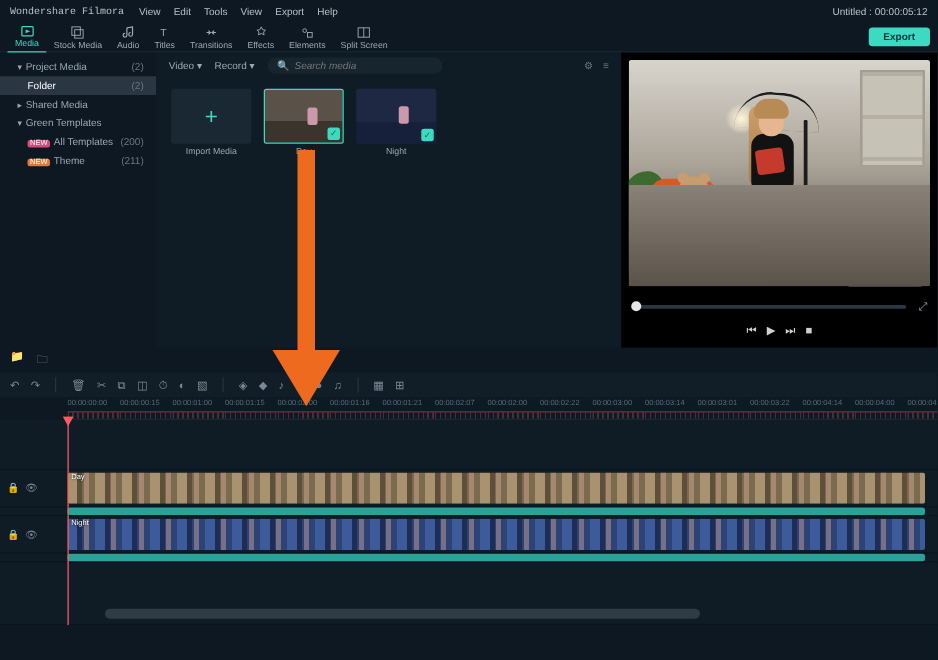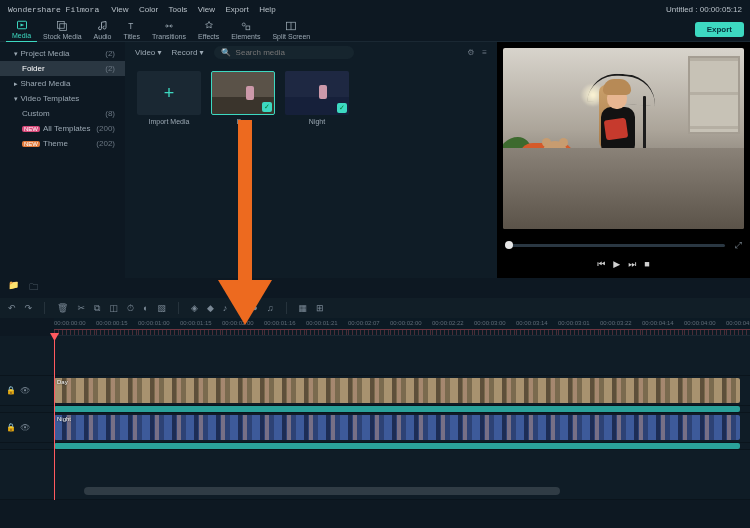--- a/index.html
+++ b/index.html
@@ -21,21 +21,21 @@
   .side-item .caret { margin-right: 3px; font-size: 7px; }
   .side-item.selected { background: #2a3742; color: #fff; gap: 48px; }
   .side-item .count { color: #6a7682; }
   .side-sub { padding-left: 22px; }
   .tag-pink { background: #d84a7a; color: #fff; padding: 0 2px; border-radius: 2px; font-size: 6px; margin-right: 3px; }
   .tag-orange { background: #e07a3c; color: #fff; padding: 0 2px; border-radius: 2px; font-size: 6px; margin-right: 3px; }
 
   .media-panel { flex: 1; background: #0f1c26; display: flex; flex-direction: column; }
   .media-top { display: flex; align-items: center; padding: 4px 10px; gap: 10px; font-size: 8px; color: #9ba8b3;}
   .search-box { background: #16252e; border-radius: 10px; padding: 2px 8px; display: flex; align-items: center; gap: 4px; flex: 0 0 140px; }
-  .search-box input { background: transparent; border: none; color: #8a98a4; font-size: 8px; outline: none; width: 100%;}
+  .search-box input { background: transparent; border: none; color: #8a98a4; font-size: 8px; outline: none; width: 100%; font-style: italic;}
   .media-top .right-icons { margin-left: auto; display: flex; gap: 8px; color: #6a7682;}
   .media-grid { display: flex; gap: 10px; padding: 8px 12px; }
   .media-item { width: 64px; display: flex; flex-direction: column; align-items: center; font-size: 7px; color: #9ba8b3; gap: 3px; cursor: pointer;}
   .thumb { width: 64px; height: 44px; background: #1a2833; border-radius: 2px; position: relative; display: flex; align-items: center; justify-content: center;}
   .thumb.sel { border: 1.5px solid #3dd9c1; }
   .thumb .check { position: absolute; right: 2px; bottom: 2px; width: 10px; height: 10px; background: #3dd9c1; border-radius: 2px; display: flex; align-items: center; justify-content: center; color: #073; font-size: 7px;}
   .thumb-day { background: linear-gradient(#5a5248 0 60%, #3a342c 60%); }
   .thumb-night { background: linear-gradient(#1e2842 0 60%, #16203a 60%); }
   .thumb-day::after, .thumb-night::after { content:''; position:absolute; width:8px; height:14px; background:#c9a; left:34px; top:14px; border-radius:2px;}
   .plus { color: #3dd9c1; font-size: 18px; }
@@ -101,21 +101,21 @@
 
   .folder-row { display:flex; gap:10px; padding: 2px 8px; color:#7a8895;}
 </style>
 </head>
 <body>
 
 <div class="top-bar">
   <span class="app-name">Wondershare Filmora</span>
   <span class="menu-bar">
     <span>View</span>
-    <span>Color</span>
+    <span>Edit</span>
     <span>Tools</span>
     <span>View</span>
     <span>Export</span>
     <span>Help</span>
   </span>
   <span class="title-right">Untitled : 00:00:05:12</span>
 </div>
 
 <div class="tabs-row">
   <div class="tab active">
@@ -182,34 +182,30 @@
       </div>
     <div class="side-item side-sub selected">
         <span>Folder</span>
         <span class="count">(2)</span>
       </div>
     <div class="side-item">
         <span><span class="caret">▸</span><span>Shared Media</span></span>
         <span class="count"></span>
       </div>
     <div class="side-item">
-        <span><span class="caret">▾</span><span>Video Templates</span></span>
+        <span><span class="caret">▾</span><span>Green Templates</span></span>
         <span class="count"></span>
-      </div>
-    <div class="side-item side-sub">
-        <span>Custom</span>
-        <span class="count">(8)</span>
       </div>
     <div class="side-item side-sub">
         <span><span class="tag-pink">NEW</span><span>All Templates</span></span>
         <span class="count">(200)</span>
       </div>
     <div class="side-item side-sub">
         <span><span class="tag-orange">NEW</span><span>Theme</span></span>
-        <span class="count">(202)</span>
+        <span class="count">(211)</span>
       </div>
   </div>
 
   <div class="media-panel">
     <div class="media-top">
       <span><span>Video</span> ▾</span>
       <span><span>Record</span> ▾</span>
       <div class="search-box">
         <span>🔍</span>
         <input placeholder="Search media" style="">

